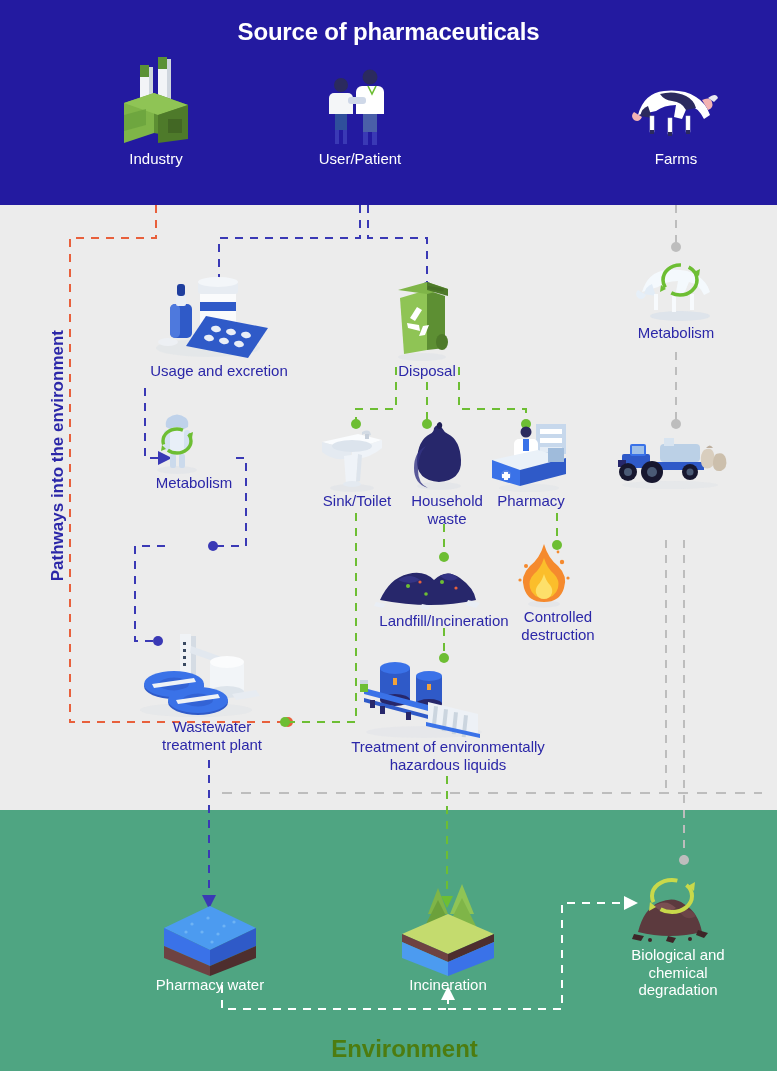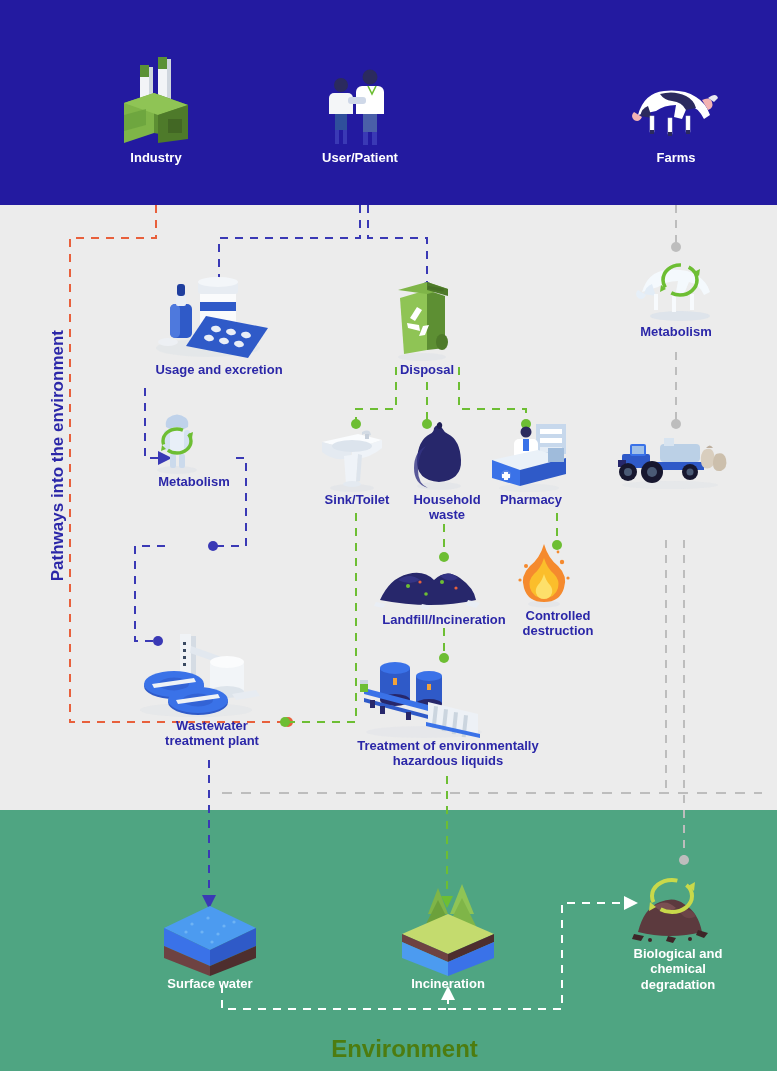--- a/index.html
+++ b/index.html
@@ -27,21 +27,21 @@
   }
   #pathways-label {
     position:absolute; left:48px; top:330px;
     color:#2B27A8; font-size:17px; font-weight:bold; white-space:nowrap;
     transform-origin:0 0; transform:rotate(-90deg) translate(-100%,0);
   }
 
   
   .node { position:absolute; text-align:center; }
   .node .cap {
-    color:#2B27A8; font-size:13px; font-weight:bold; line-height:1.18;
+    color:#2B27A8; font-size:15px; font-weight:normal; line-height:1.18;
     white-space:pre-line;
   }
   .node.light .cap { color:#ffffff; }
   .art { margin:0 auto; position:relative; }
 
   
   svg { display:block; overflow:visible; }
 
   
   #wires { position:absolute; inset:0; }
@@ -125,20 +125,21 @@
 
       <path stroke="#BDBDBD" stroke-dasharray="10 9" d="M222,793 L762,793"></path>
 
       <path stroke="#FFFFFF" marker-end="url(#tri-w)" d="M222,985 L222,1009 L448,1009 L448,990"></path>
       <path stroke="#FFFFFF" marker-end="url(#tri-w)" d="M448,1009 L562,1009 L562,903 L634,903"></path>
     </g>
   </svg>
 
   <div id="nodes">
 
+    <div id="title-source">Source of pharmaceuticals</div>
 
     <div class="node light" style="left:96px; top:55px; width:120px;">
       <div class="art">
         <svg width="120" height="95" viewBox="0 0 120 95">
           <rect x="44" y="10" width="9" height="40" fill="#F2F4F7"></rect>
           <rect x="44" y="10" width="9" height="12" fill="#5B9136"></rect>
           <rect x="53" y="12" width="4" height="40" fill="#CFD6DE"></rect>
           <rect x="62" y="2" width="9" height="48" fill="#F2F4F7"></rect>
           <rect x="62" y="2" width="9" height="12" fill="#5B9136"></rect>
           <rect x="71" y="4" width="4" height="48" fill="#CFD6DE"></rect>
@@ -494,21 +495,21 @@
               <circle cx="56" cy="18" r="1.6"></circle>
               <circle cx="72" cy="26" r="1.6"></circle>
             <circle cx="50" cy="32" r="1.6"></circle>
               <circle cx="66" cy="34" r="1.6"></circle>
               <circle cx="82" cy="22" r="1.6"></circle>
             <circle cx="34" cy="32" r="1.6"></circle>
               <circle cx="60" cy="42" r="1.6"></circle>
           </g>
         </svg>
       </div>
-      <div class="cap">Surface water</div>
+      <div class="cap">Pharmacy water</div>
     </div>
 
     <div class="node light" style="left:390px; top:880px; width:116px;">
       <div class="art">
         <svg width="116" height="96" viewBox="0 0 116 96">
 
           <g>
             <path d="M48,8 L58,34 L38,34 Z" fill="#7FB548"></path>
             <path d="M48,20 L60,44 L36,44 Z" fill="#6CA13B"></path>
             <rect x="46" y="44" width="4" height="8" fill="#6E4242"></rect>

